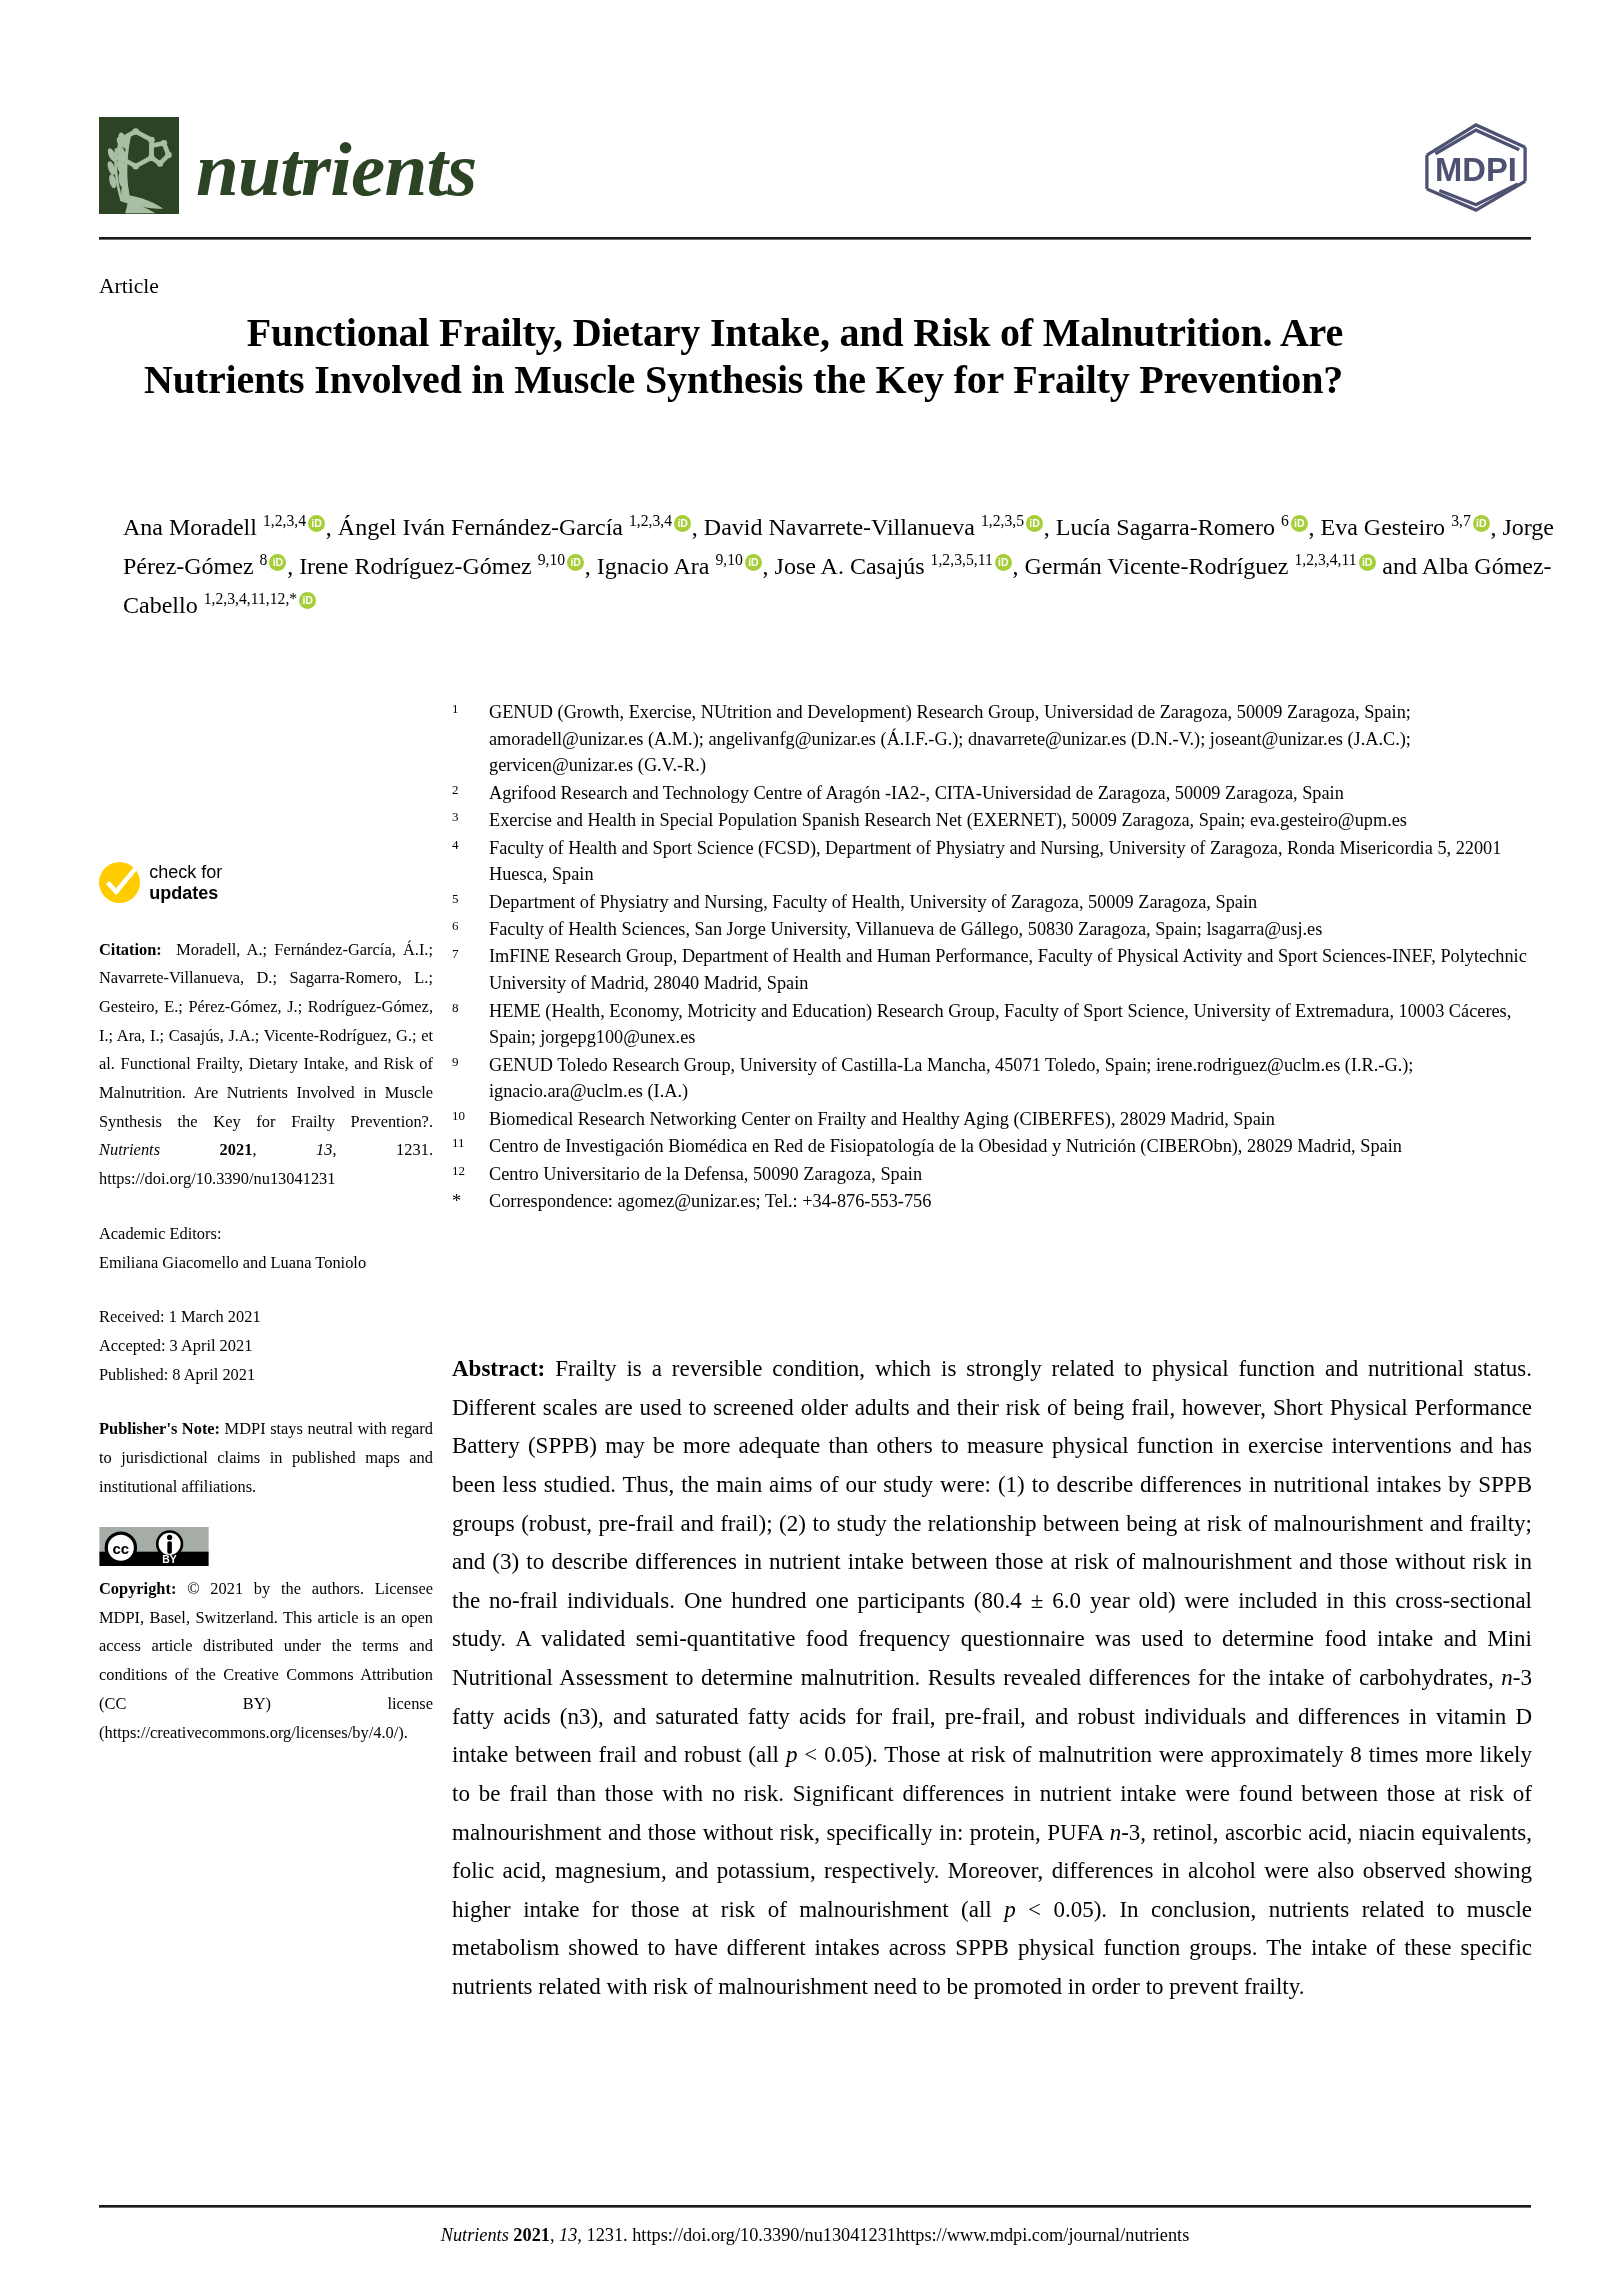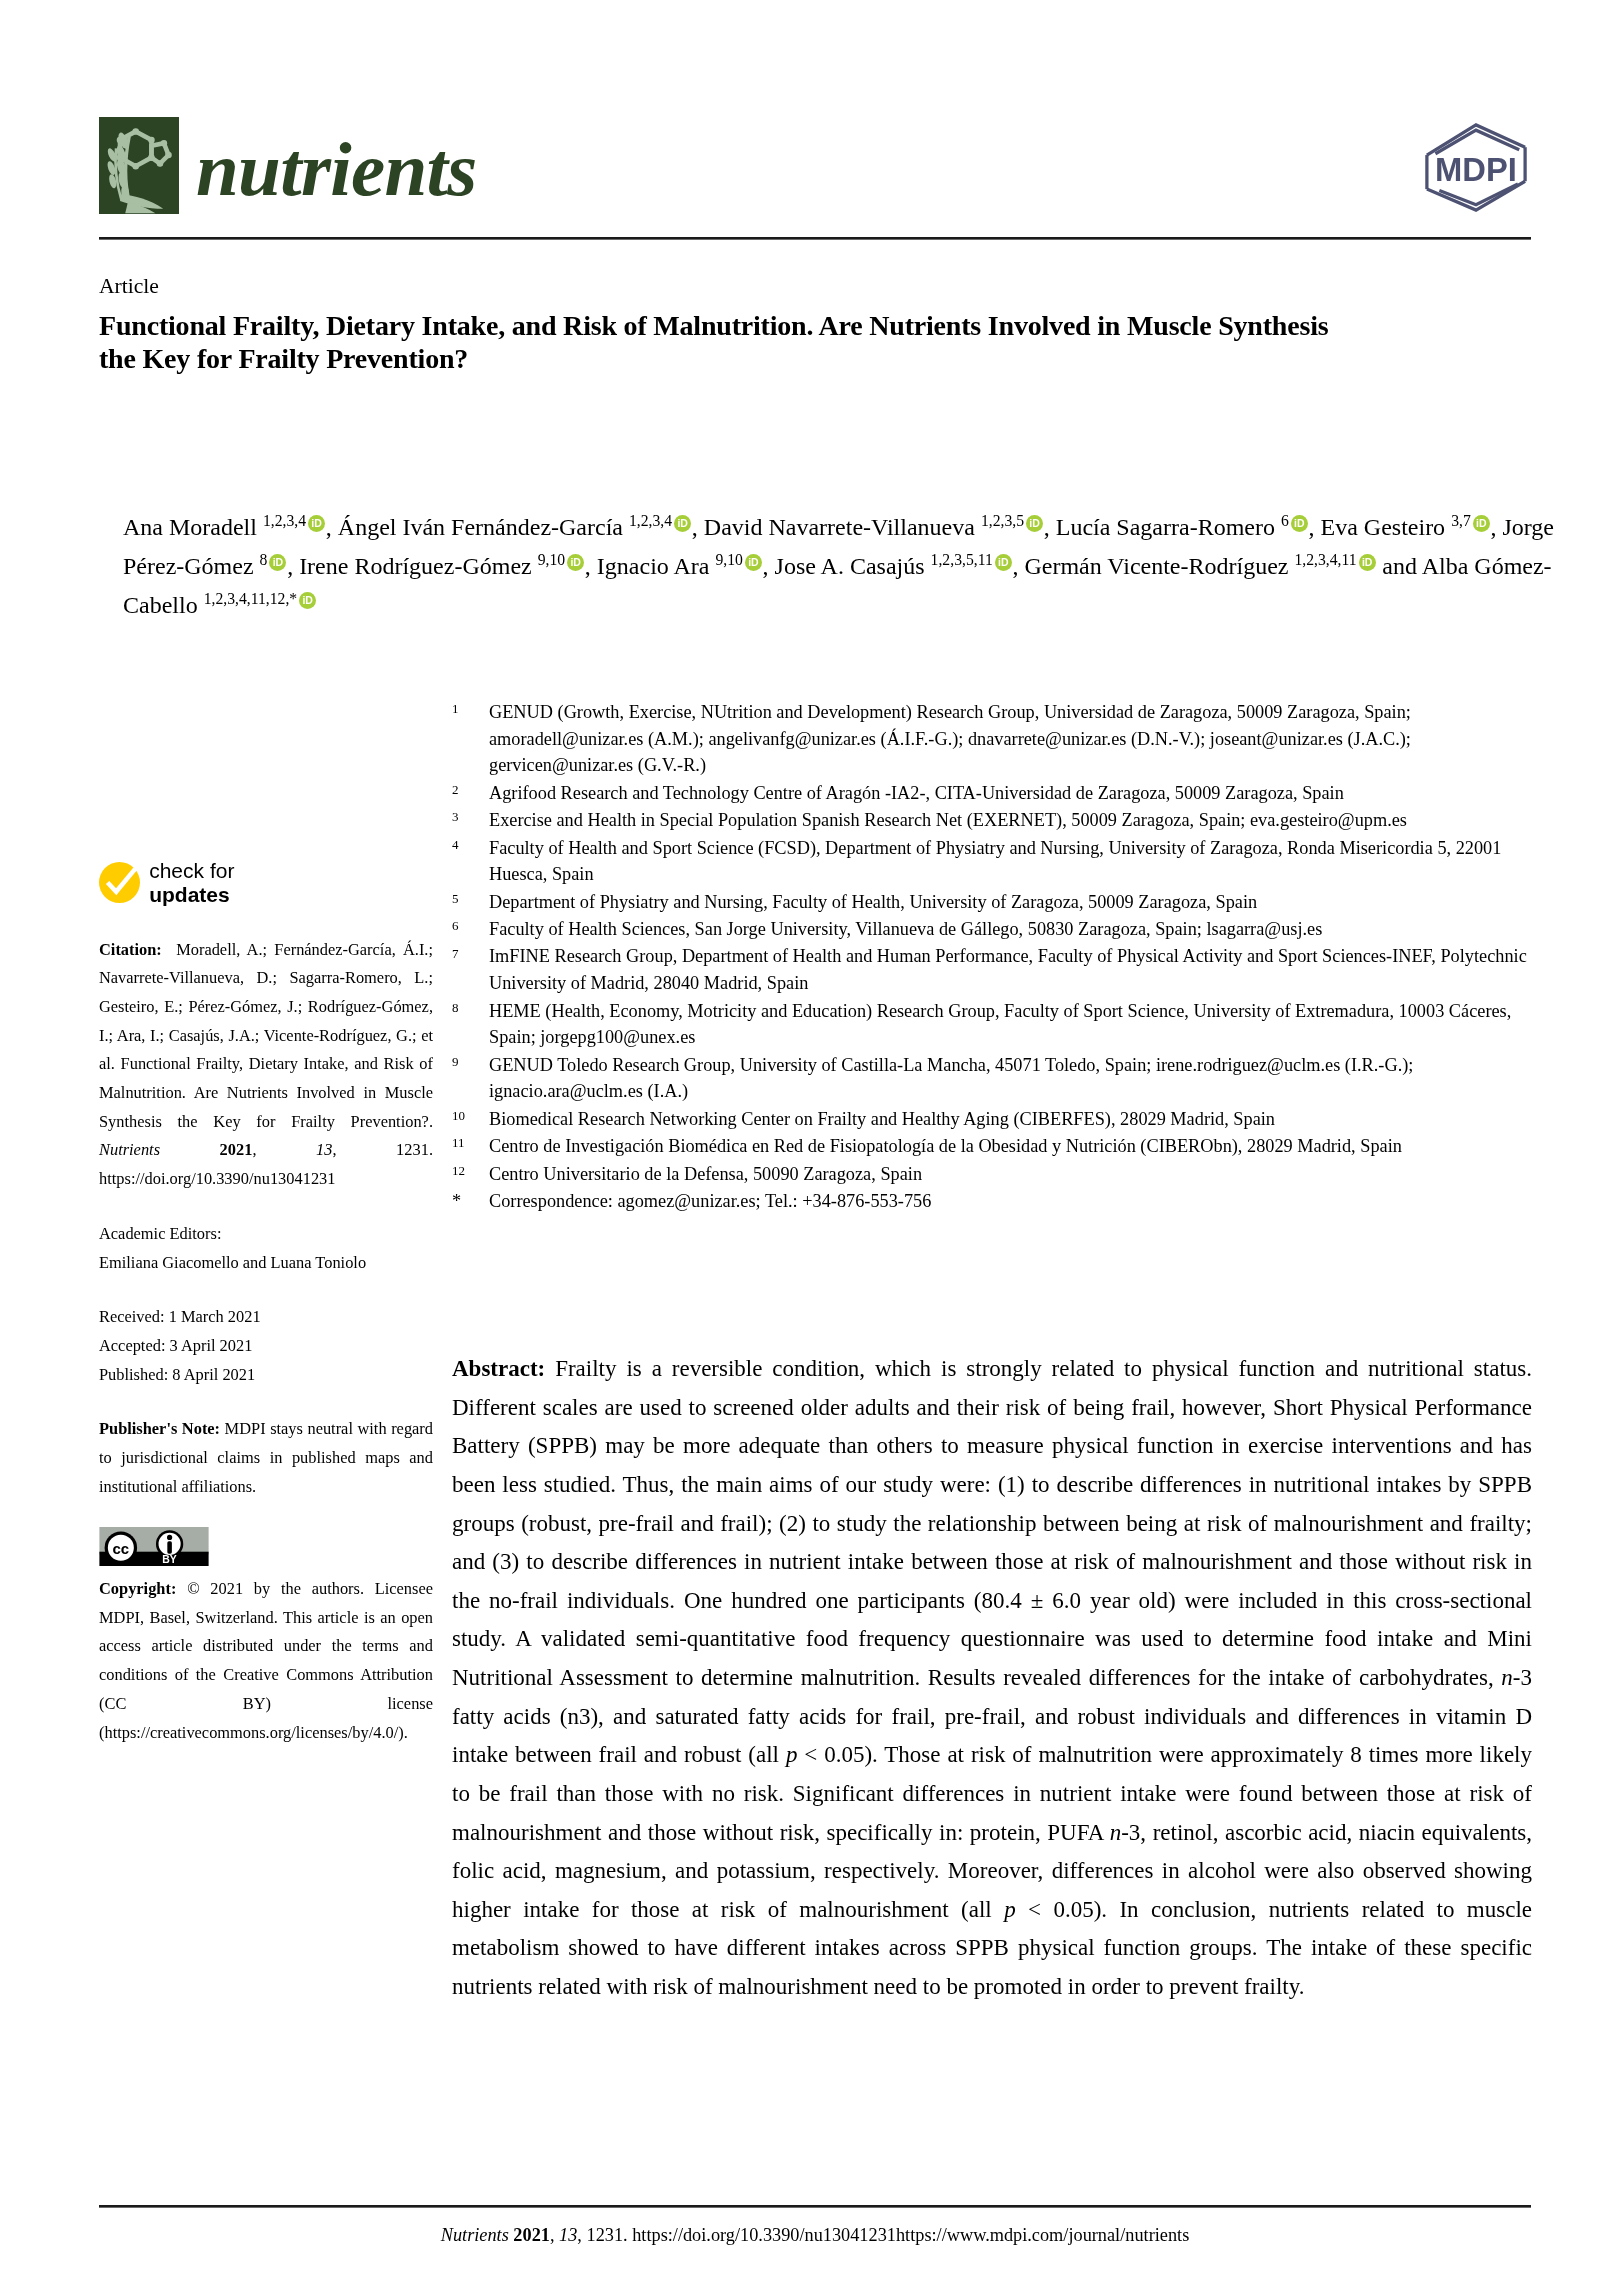--- a/index.html
+++ b/index.html
@@ -72,23 +72,24 @@
     position: absolute;
     left: 99px; top: 276px;
     font-size: 21.6px;
     line-height: 1;
   }
   .paper-title {
     position: absolute;
     left: 99px; top: 309px;
     width: 1244px;
     font-weight: 700;
-    font-size: 28px;
+    font-size: 40px;
     line-height: 1.18;
     letter-spacing: -0.2px;
+    text-align: right;
   }
 
   
   .authors {
     position: absolute;
     left: 99px; top: 508px;
     width: 1432px;
     font-size: 24px;
     line-height: 1.62;
     margin-left: 24px;
@@ -128,21 +129,21 @@
   .cfu {
     display: flex; align-items: center;
     margin-bottom: 27.5px;
     height: 51px;
   }
   .cfu-badge { width: 41px; height: 41px; flex: 0 0 auto; }
   .cfu-text {
     margin-left: 9.2px;
     font-family: "Liberation Sans", sans-serif;
     line-height: 1.12;
-    font-size: 21px;
+    font-size: 18px;
   }
   .cfu-text .l2 { font-weight: 700; }
 
   .sb-block { margin-bottom: 26px; }
   .sb-block b { font-weight: 700; }
   .sb-block i { font-style: italic; }
 
   .cc-badge {
     width: 110px; height: 28px;
     margin: 10.5px 0 19.6px 0;

